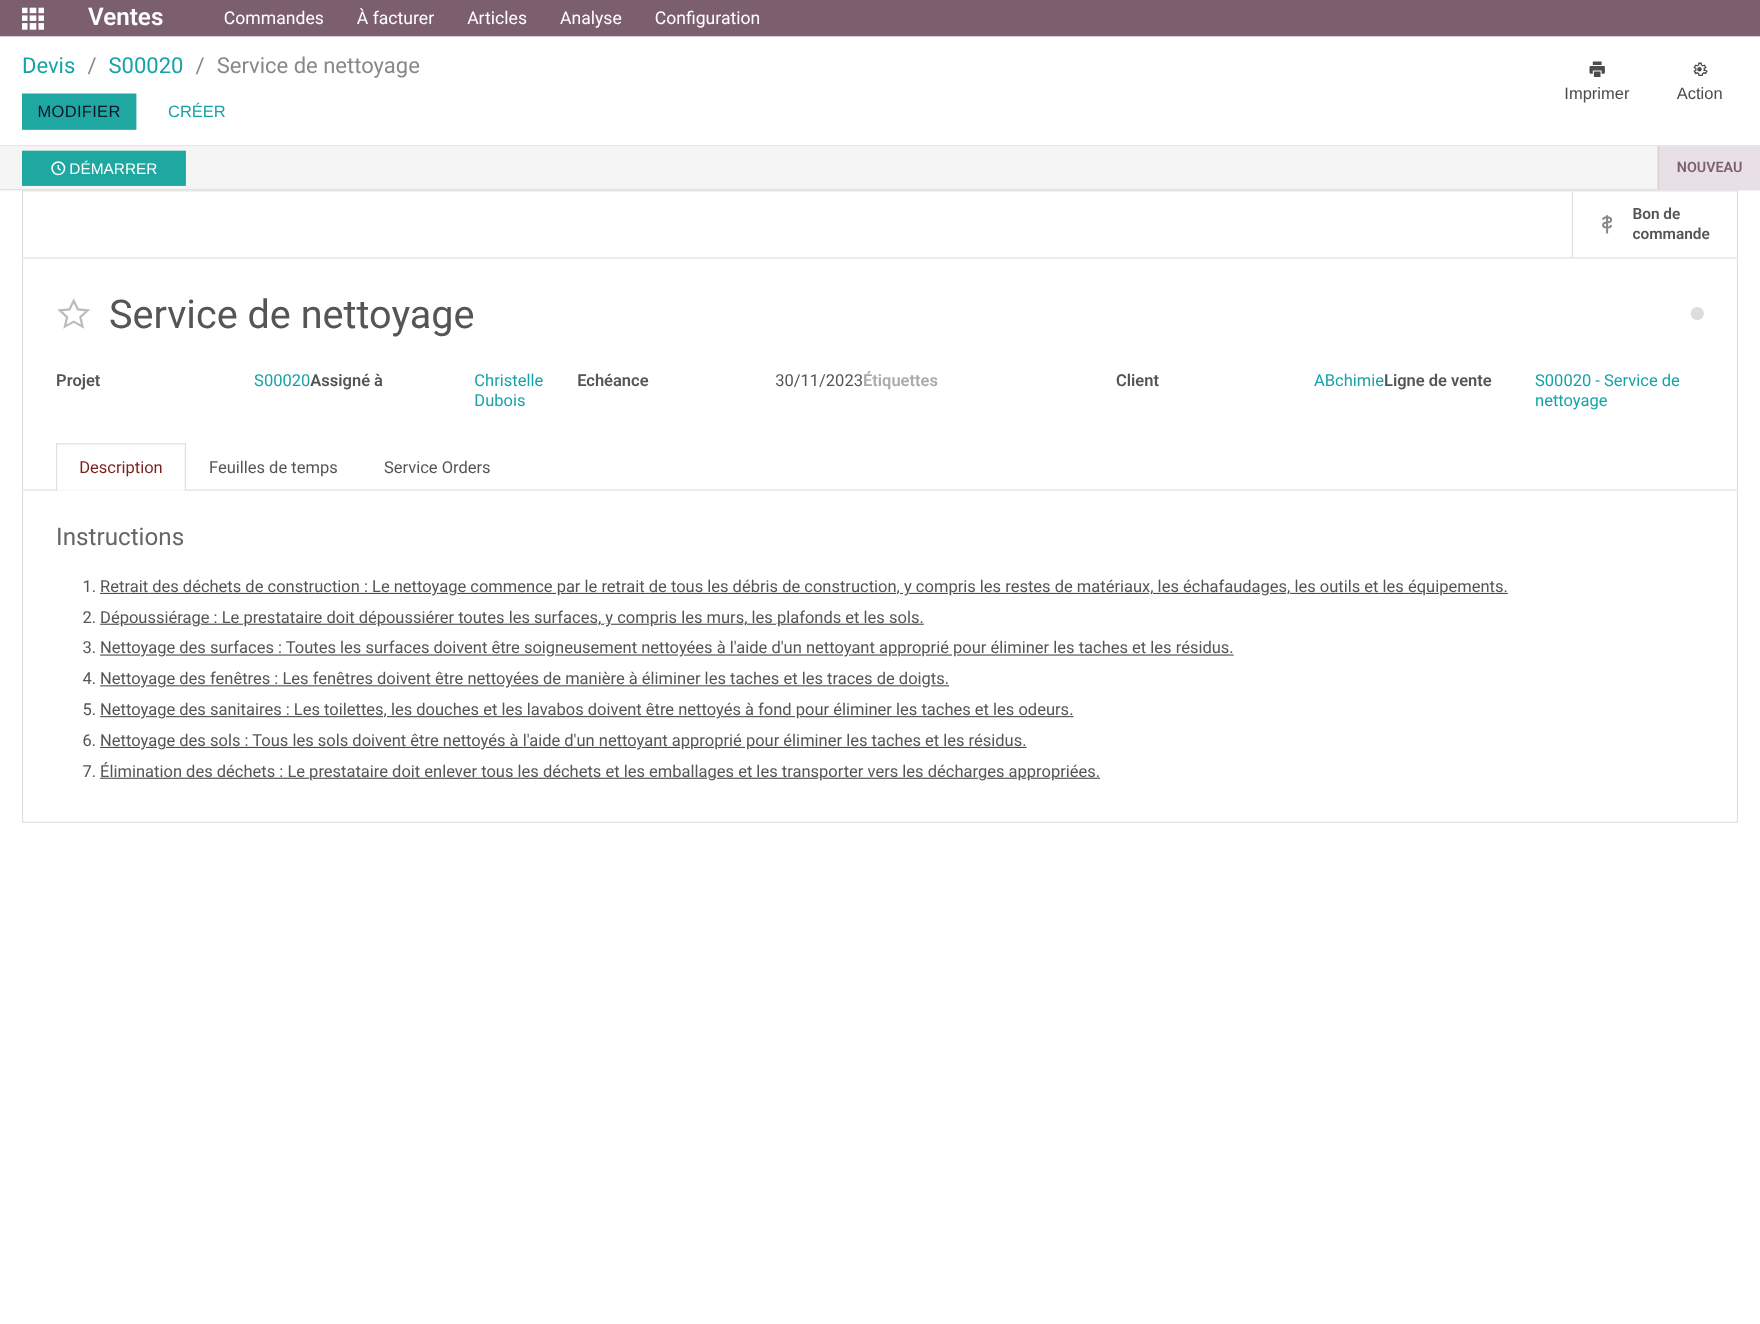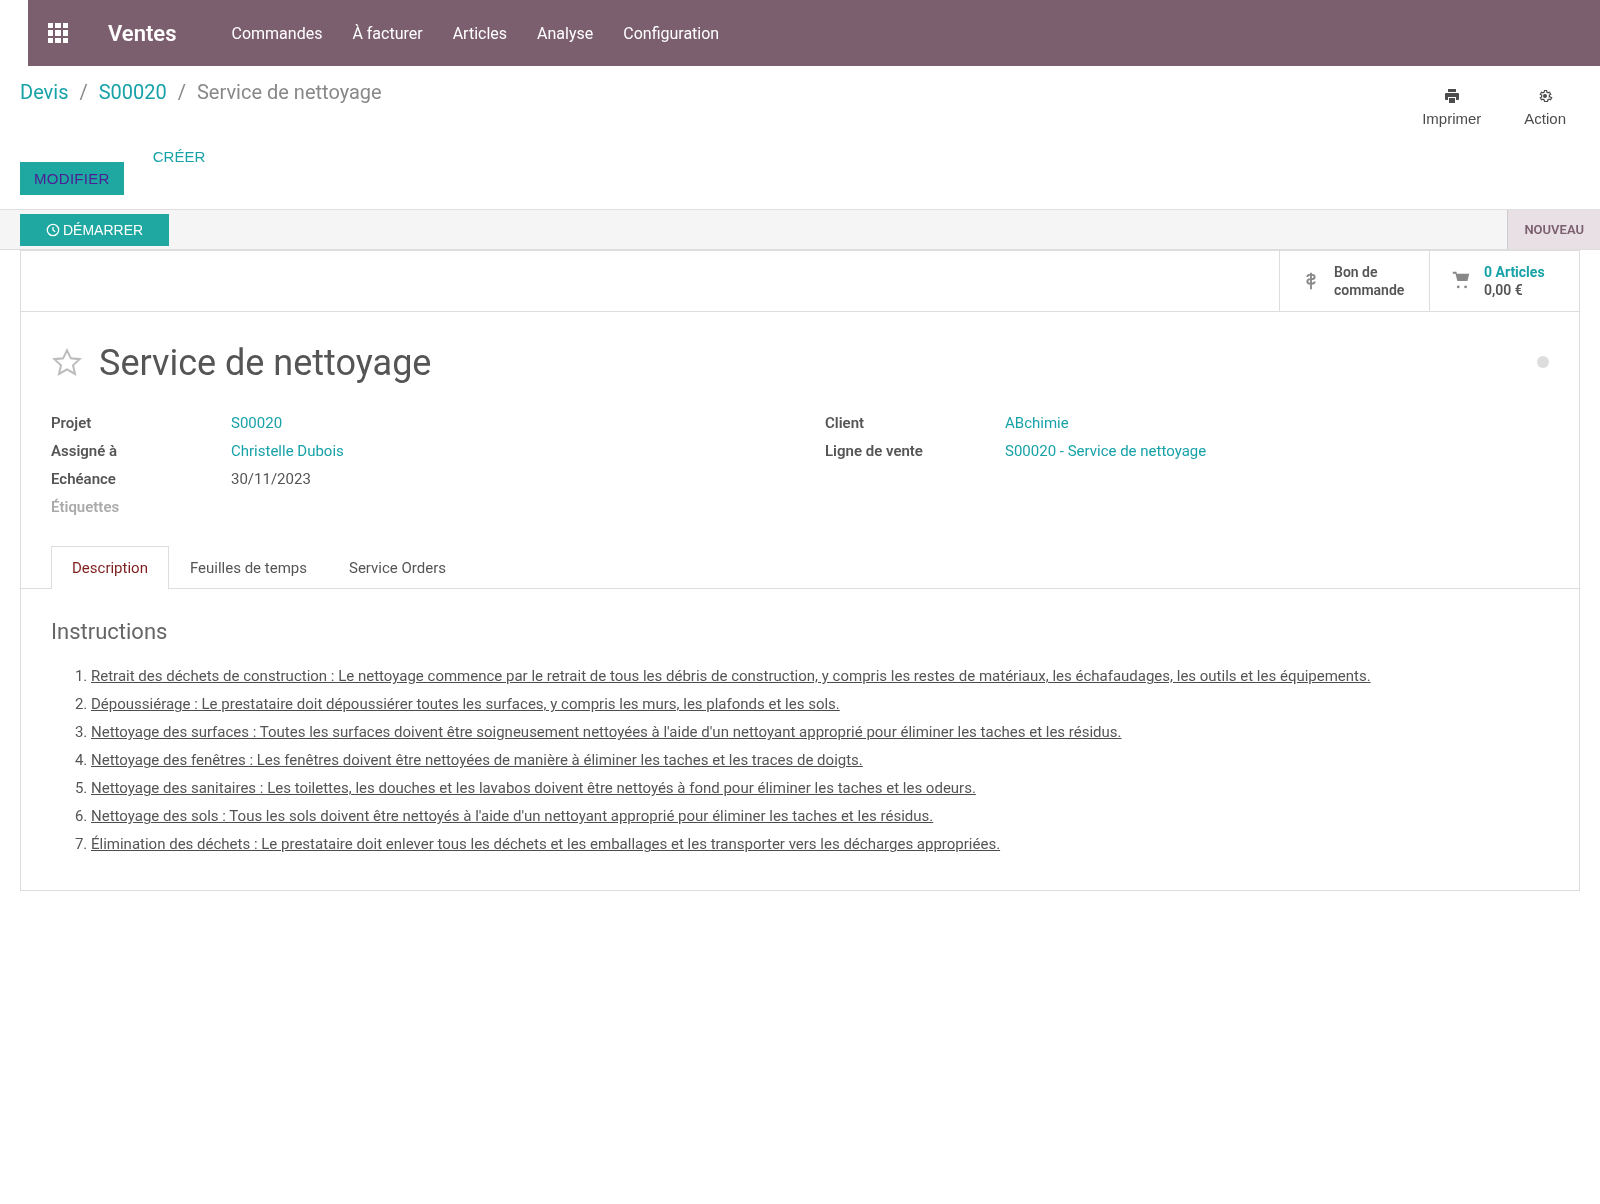--- a/index.html
+++ b/index.html
@@ -1,33 +1,33 @@
 <!DOCTYPE html>
 <html><head>
   <meta charset="utf-8">
   <style>
     * { margin: 0; padding: 0; box-sizing: border-box; }
     body { font-family: -apple-system, BlinkMacSystemFont, "Segoe UI", Roboto, Helvetica, Arial, sans-serif; font-size: 15px; color: #4c4c4c; background: #fff; }
     
-    .top-nav { background: #7c5f6e; height: 66px; display: flex; align-items: center; padding: 0 20px; margin-left: 28px; }
+    .top-nav { background: #7c5f6e; height: 33px; display: flex; align-items: center; padding: 0 20px; }
     .apps-icon { width: 20px; height: 20px; display: grid; grid-template-columns: repeat(3, 1fr); grid-template-rows: repeat(3, 1fr); gap: 2px; margin-right: 40px; cursor: pointer; }
     .apps-icon span { background: #fff; }
     .app-name { color: #fff; font-size: 22px; font-weight: 600; margin-right: 55px; }
     .nav-items { display: flex; gap: 30px; }
     .nav-item { color: #fff; font-size: 16px; cursor: pointer; }
     
     .breadcrumb-bar { padding: 14px 20px; display: flex; justify-content: space-between; align-items: flex-start; border-bottom: 1px solid #e0e0e0; }
     .breadcrumb-left { display: flex; flex-direction: column; gap: 14px; }
     .breadcrumb { font-size: 20px; color: #4c4c4c; }
     .breadcrumb a { color: #17a2a8; text-decoration: none; }
     .breadcrumb .sep { color: #888; margin: 0 6px; }
     .breadcrumb .current { color: #888; }
     .btn-row { display: flex; gap: 15px; align-items: center; }
     .btn { border: none; padding: 8px 14px; font-size: 15px; cursor: pointer; font-weight: 500; }
-    .btn-primary { background: #1fa8a1; color: #4c1d95; text-transform: uppercase; letter-spacing: 0.3px; margin-top: 44px; }
+    .btn-primary { background: #1fa8a1; color: #0f172a; text-transform: uppercase; letter-spacing: 0.3px; }
     .btn-link { background: transparent; color: #17a2a8; text-transform: uppercase; font-weight: 500; }
     .btn-action { background: transparent; color: #4c4c4c; display: flex; align-items: center; gap: 6px; flex-direction: column; }
     
     .status-bar { background: #f5f5f5; height: 40px; display: flex; justify-content: space-between; align-items: center; padding-left: 20px; border-bottom: 1px solid #ddd; }
     .btn-start { background: #1fa8a1; color: #fff; padding: 8px 26px; display: flex; align-items: center; gap: 3px; text-transform: uppercase; font-size: 14px; font-weight: 500; cursor: pointer; border: none; }
     .status-tag { background: #e8e0e5; color: #7c5f6e; padding: 10px 16px; font-size: 13px; font-weight: 600; border-left: 1px solid #ccc; text-transform: uppercase; height: 100%; display: flex; align-items: center; }
     
     .content-area { padding: 0 20px 40px; }
     .stat-boxes { display: flex; justify-content: flex-end; border: 1px solid #ddd; border-bottom: none; background: #fff; }
     .stat-box { border-left: 1px solid #ddd; padding: 12px 20px; display: flex; align-items: center; gap: 12px; cursor: pointer; min-width: 150px; }
@@ -37,21 +37,21 @@
     .stat-sub { font-size: 14px; color: #555; font-weight: 600; }
     .stat-value-green { color: #17a2a8; font-weight: 700; }
     
     .form-sheet { border: 1px solid #ddd; padding: 30px 0 0; }
     .title-row { display: flex; align-items: center; gap: 16px; padding: 0 30px; margin-bottom: 30px; position: relative; }
     .star-icon { width: 32px; height: 32px; }
     .page-title { font-size: 36px; font-weight: 400; color: #555; }
     .kanban-dot { width: 12px; height: 12px; border-radius: 50%; background: #ddd; position: absolute; right: 30px; top: 14px; }
     
     .form-grid { display: grid; grid-template-columns: 1fr 1fr; gap: 10px 50px; padding: 0 30px 30px; }
-    .form-col { display: flex; flex-direction: column; gap: 10px; }
+    .form-col { display: flex; flex-direction: row; }
     .field-row { display: flex; }
     .field-label { width: 180px; font-weight: 600; color: #555; font-size: 15px; }
     .field-label.muted { color: #aaa; }
     .field-value { color: #555; font-size: 15px; }
     .field-value.link { color: #17a2a8; cursor: pointer; }
     
     .tabs { display: flex; border-bottom: 1px solid #ddd; padding: 0 30px; }
     .tab { padding: 12px 20px; border: 1px solid transparent; border-bottom: none; cursor: pointer; color: #555; font-size: 15px; margin-bottom: -1px; }
     .tab.active { border-color: #ddd; background: #fff; color: #7f1d1d; }
     
@@ -141,31 +141,20 @@
       <span class="icon">
         <svg width="22" height="22" viewBox="0 0 24 24" fill="none" stroke="currentColor" stroke-width="2">
             <path d="M12 3v18M8 7.5c0-1.4 1.8-2.5 4-2.5s4 1.1 4 2.5-1.8 2.5-4 2.5-4 1.1-4 2.5 1.8 2.5 4 2.5 4-1.1 4-2.5"></path>
           </svg>
       </span>
       <div class="stat-lines">
         <span class="stat-title">Bon de</span>
         <span class="stat-sub">commande</span>
       </div>
     </div>
-    <div class="stat-box">
-      <span class="icon">
-        <svg width="22" height="22" viewBox="0 0 24 24" fill="currentColor">
-            <path d="M7 4h14l-2 8H8L6 4H3V2h4l.5 2zM9 20a1.5 1.5 0 100-3 1.5 1.5 0 000 3zm8 0a1.5 1.5 0 100-3 1.5 1.5 0 000 3z"></path>
-          </svg>
-      </span>
-      <div class="stat-lines">
-        <span class="stat-title stat-value-green">0 Articles</span>
-        <span class="stat-sub">0,00 €</span>
-      </div>
-    </div>
   </div>
 
   <div class="form-sheet">
     <div class="title-row">
       <span class="star-icon">
         <svg width="32" height="32" viewBox="0 0 24 24" fill="none" stroke="#bbb" stroke-width="1.5">
             <path d="M12 2.5l2.9 6 6.6.6-5 4.6 1.5 6.5L12 16.8l-6 3.4 1.5-6.5-5-4.6 6.6-.6z"></path>
           </svg>
       </span>
       <h1 class="page-title">Service de nettoyage</h1>

